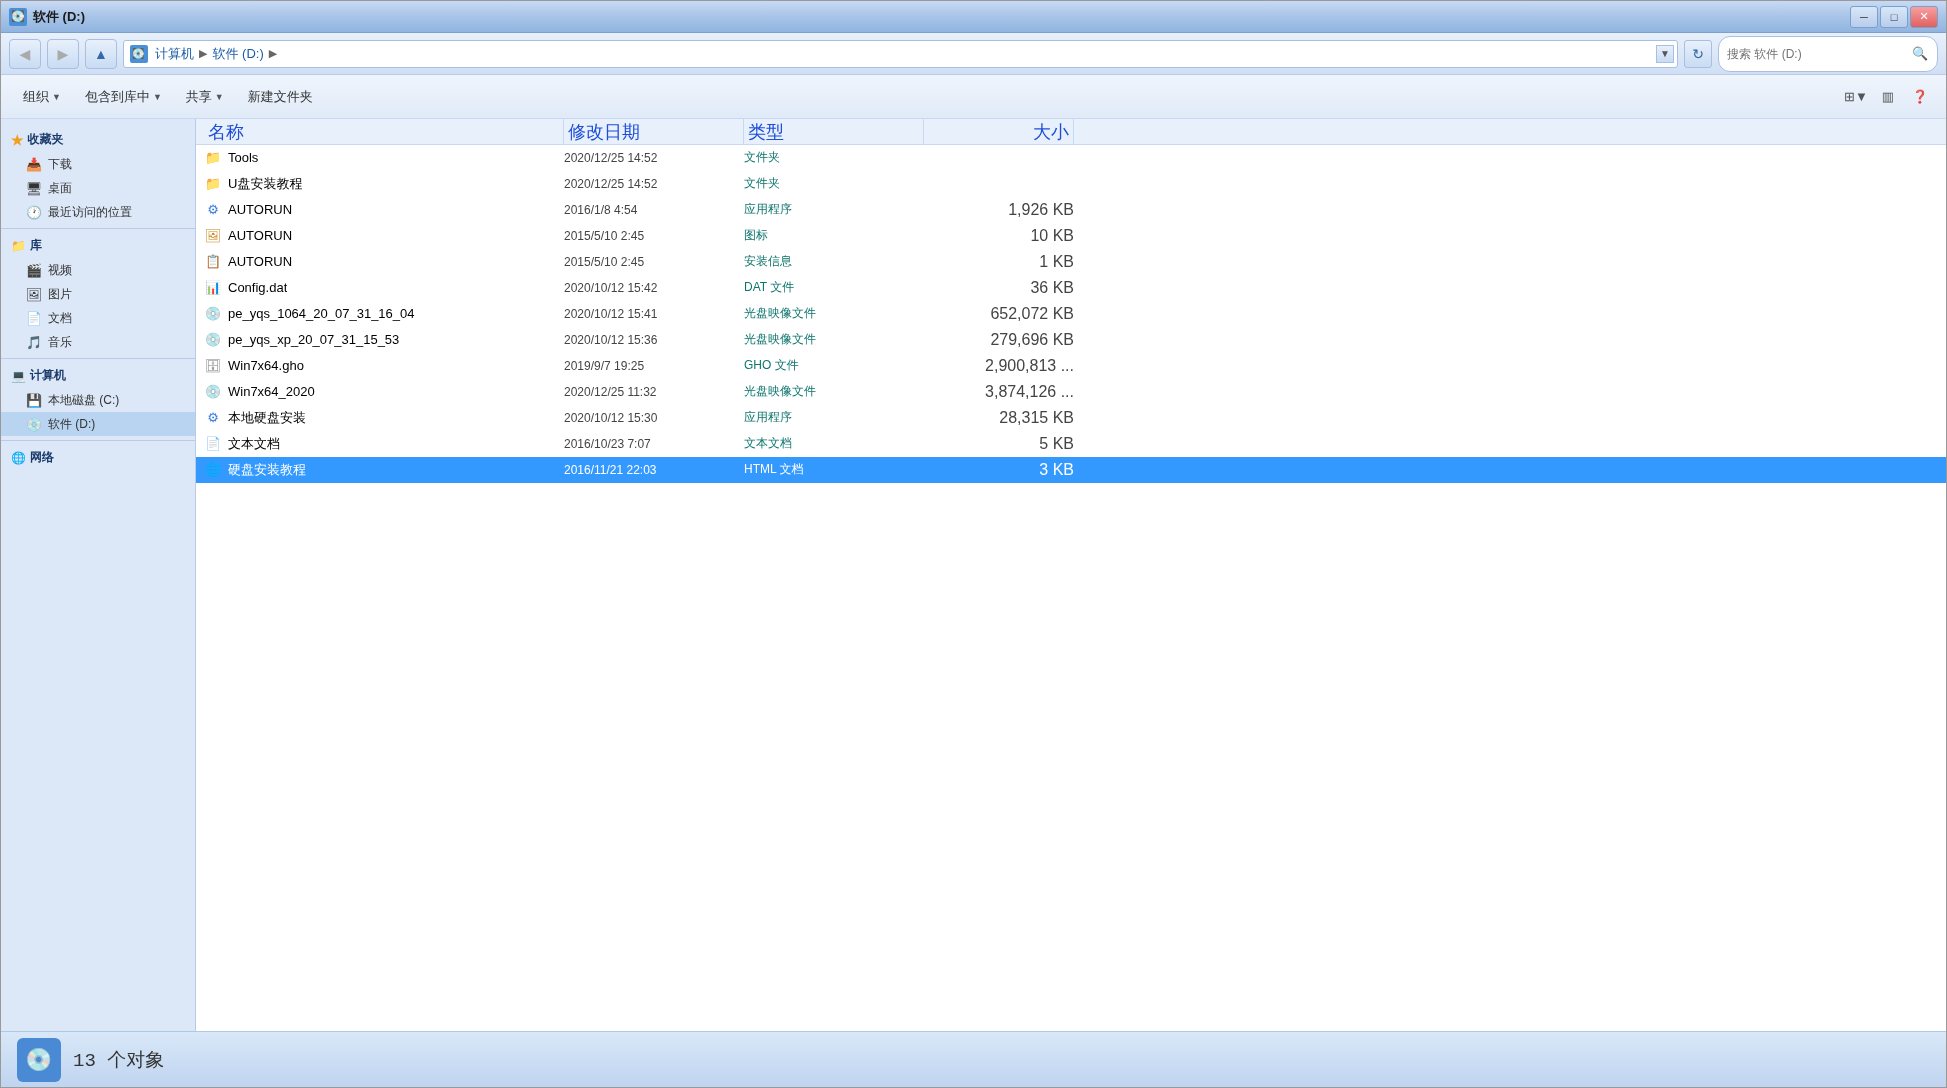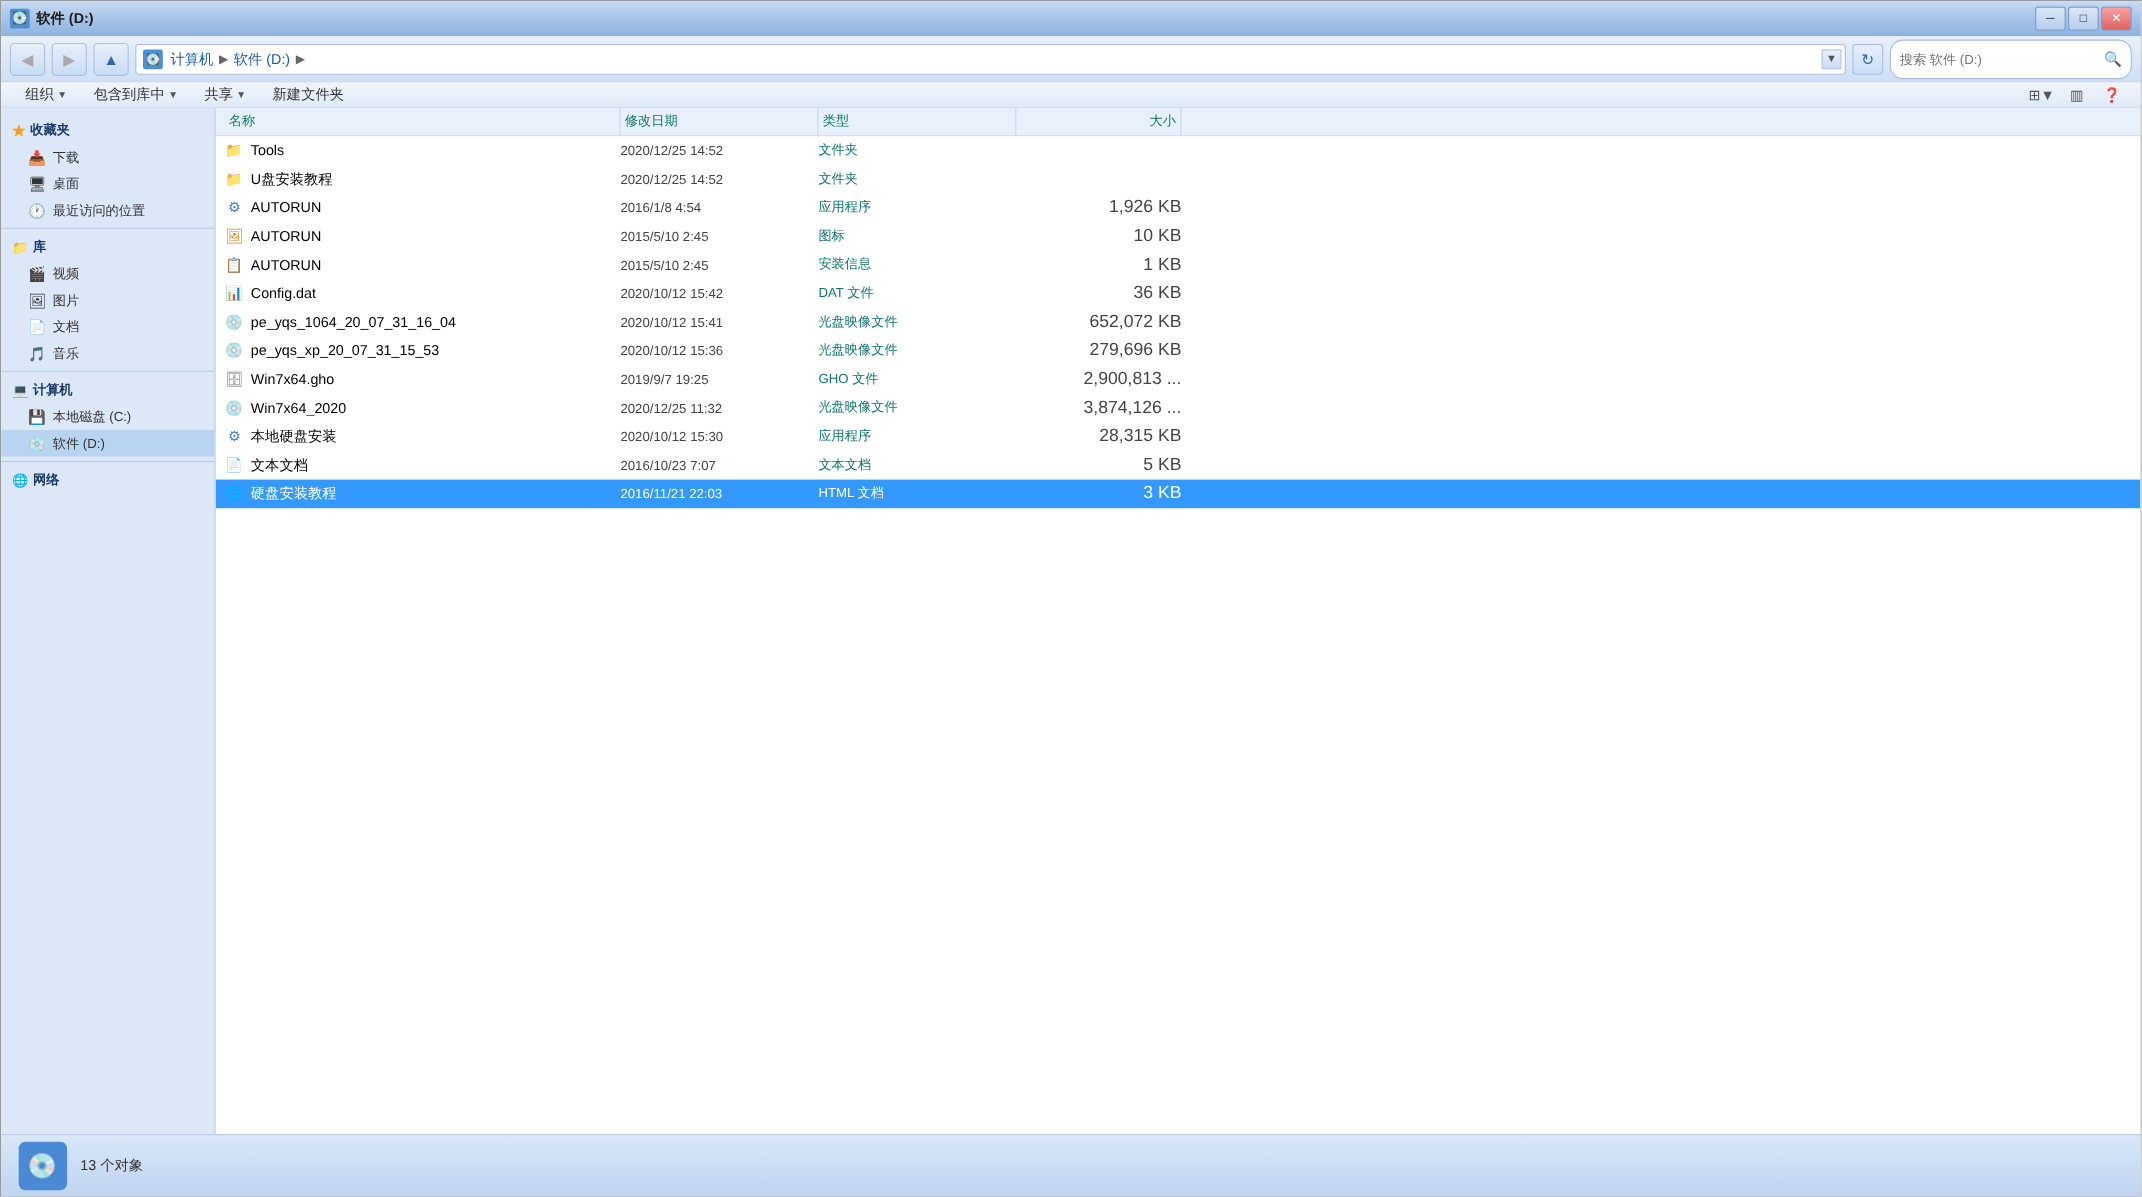--- a/index.html
+++ b/index.html
@@ -184,21 +184,21 @@
       color: #888;
       background: transparent;
     }
     .search-icon {
       font-size: 13px;
       color: #5080c0;
       cursor: pointer;
     }
     
     .toolbar {
-      height: 23px;
+      height: 44px;
       background: linear-gradient(to bottom, #f0f5fc, #e0eaf8);
       display: flex;
       align-items: center;
       padding: 0 12px;
       gap: 4px;
       border-bottom: 1px solid #c8d8f0;
     }
     .toolbar-btn {
       height: 28px;
       padding: 0 10px;
@@ -303,22 +303,22 @@
     }
     .file-list-header {
       display: flex;
       align-items: center;
       height: 26px;
       background: #e8f0fb;
       border-bottom: 1px solid #c8d8f0;
       padding: 0 8px;
     }
     .col-header {
-      font-size: 12px;
-      color: #0f766e;
+      font-size: 18px;
+      color: #1d4ed8;
       font-weight: normal;
       cursor: pointer;
       padding: 0 4px;
       height: 100%;
       display: flex;
       align-items: center;
       border-right: 1px solid #c8d8f0;
     }
     .col-name { width: 360px; }
     .col-date { width: 180px; }
@@ -399,22 +399,23 @@
       height: 44px;
       background: #4a8ad4;
       border-radius: 6px;
       display: flex;
       align-items: center;
       justify-content: center;
       font-size: 22px;
       color: #fff;
     }
     .statusbar-text {
-      font-size: 13px;
+      font-size: 19px;
       color: #333;
+      font-family: Liberation Mono, monospace;
     }
     
     .icon-folder { color: #f0c040; }
     .icon-app { color: #4080e0; }
     .icon-iso { color: #e06020; }
     .icon-gho { color: #808080; }
     .icon-doc { color: #4060c0; }
     .icon-dat { color: #606060; }
     .icon-html { color: #e05020; }
     .icon-img { color: #cc8820; }

